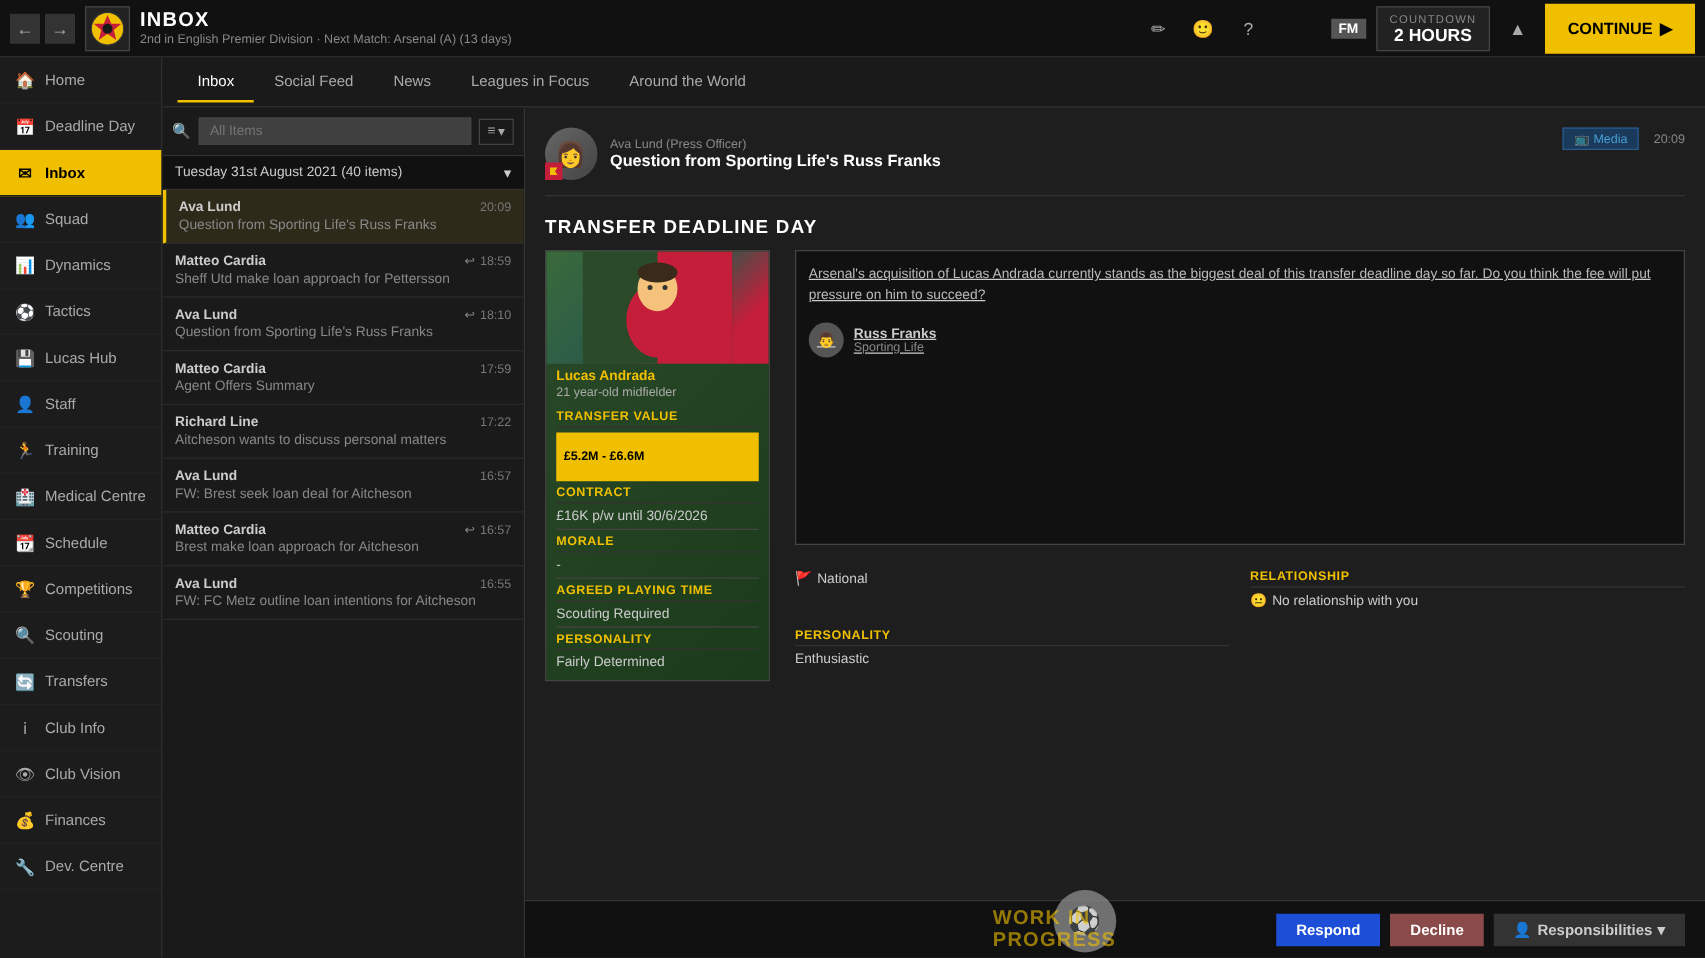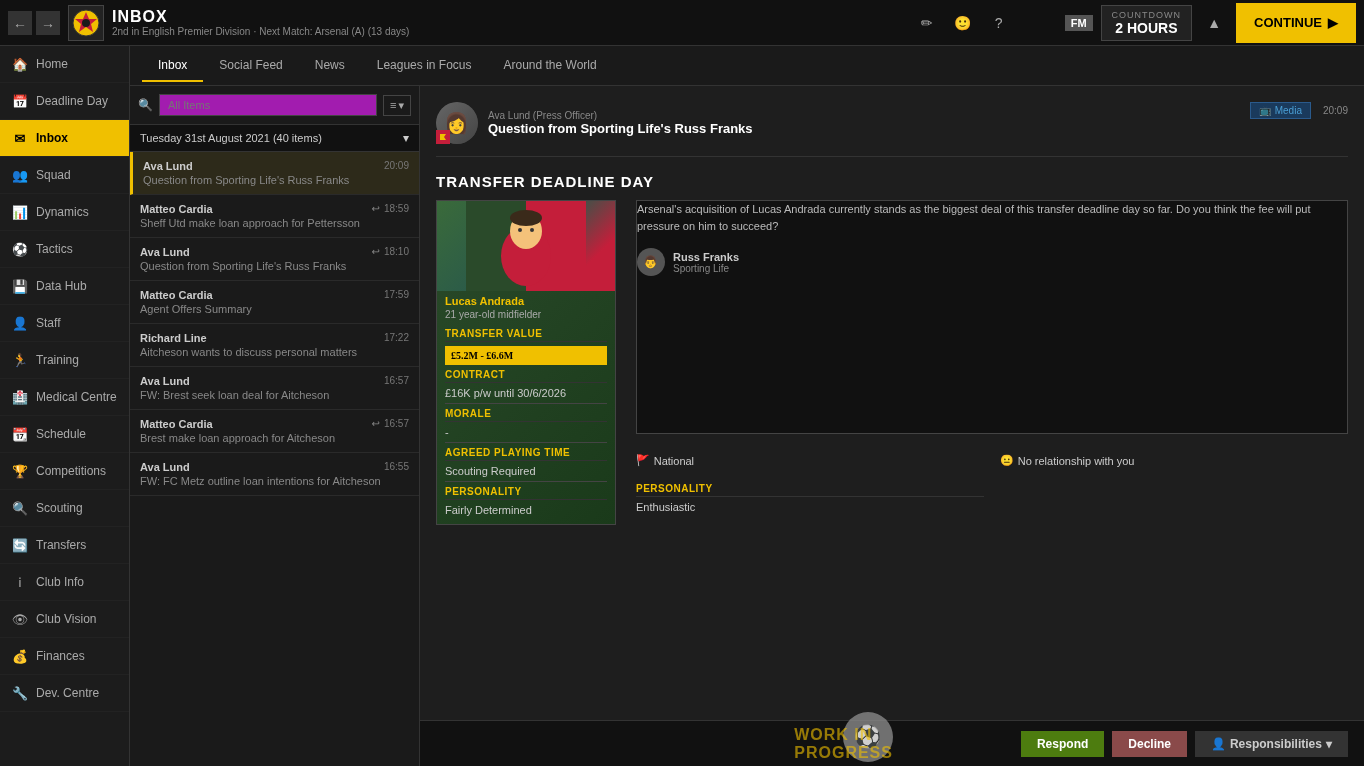--- a/index.html
+++ b/index.html
@@ -36,30 +36,30 @@
     .tab-bar { background: #1a1a1a; border-bottom: 1px solid #333; display: flex; align-items: center; padding: 0 12px; height: 40px; }
     .tab { padding: 8px 16px; cursor: pointer; color: #aaa; font-size: 12px; border-bottom: 2px solid transparent; }
     .tab.active { color: #fff; border-bottom: 2px solid #f0c000; }
 
     
     .content { display: flex; flex: 1; overflow: hidden; }
 
     
     .message-list { width: 290px; background: #1a1a1a; border-right: 1px solid #333; display: flex; flex-direction: column; }
     .search-bar { padding: 8px; border-bottom: 1px solid #333; display: flex; align-items: center; gap: 6px; }
-    .search-input { background: #a21caf; border: 1px solid #444; color: #ccc; padding: 4px 8px; font-size: 11px; width: 100%; }
+    .search-input { background: #404040; border: 1px solid #444; color: #ccc; padding: 4px 8px; font-size: 11px; width: 100%; }
     .search-icon-wrap { color: #888; font-size: 12px; }
     .filter-btn { background: none; border: 1px solid #444; color: #aaa; padding: 3px 6px; cursor: pointer; font-size: 11px; display: flex; align-items: center; gap: 2px; }
     .date-header { background: #111; padding: 6px 10px; display: flex; justify-content: space-between; align-items: center; border-bottom: 1px solid #333; cursor: pointer; }
     .date-header-text { color: #ccc; font-size: 11px; }
     .messages { overflow-y: auto; flex: 1; }
     .message-item { padding: 8px 10px; border-bottom: 1px solid #2a2a2a; cursor: pointer; }
     .message-item.selected { background: #2d2a1a; border-left: 3px solid #f0c000; }
     .message-sender { font-size: 11px; color: #ccc; font-weight: bold; }
-    .message-meta { display: flex; justify-content: space-between; align-items: flex-start; margin-bottom: 2px; }
+    .message-meta { display: flex; justify-content: space-between; align-items: flex-end; margin-bottom: 2px; }
     .message-time { color: #777; font-size: 10px; }
     .message-subject { color: #888; font-size: 11px; }
     .message-icon { color: #888; font-size: 10px; }
 
     
     .message-detail { flex: 1; padding: 16px; overflow-y: auto; }
     .detail-header { display: flex; align-items: flex-start; justify-content: space-between; margin-bottom: 16px; border-bottom: 1px solid #333; padding-bottom: 12px; }
     .sender-info { display: flex; align-items: center; gap: 10px; }
     .sender-avatar { width: 42px; height: 42px; background: #444; border-radius: 50%; display: flex; align-items: center; justify-content: center; font-size: 18px; overflow: hidden; }
     .sender-name-wrap { display: flex; flex-direction: column; }
@@ -69,34 +69,34 @@
     .media-badge { background: #1a3a5c; color: #4a9ed4; padding: 2px 8px; font-size: 10px; border: 1px solid #2a5a8c; }
     .detail-body { color: #bbb; font-size: 12px; margin-bottom: 16px; line-height: 1.5; }
 
     
     .transfer-deadline-title { color: #fff; font-size: 15px; font-weight: bold; letter-spacing: 1px; margin-bottom: 10px; }
     .transfer-deadline-content { display: flex; gap: 20px; }
     .player-card { width: 180px; background: linear-gradient(135deg, #2a4a2a, #1a3a1a); border: 1px solid #444; padding: 0; overflow: hidden; flex-shrink: 0; }
     .player-img { width: 100%; height: 90px; background: linear-gradient(135deg, #3a6a3a 0%, #2a5a4a 50%, #c41e3a 80%); display: flex; align-items: center; justify-content: center; position: relative; }
     .player-name { color: #f0c000; font-size: 11px; font-weight: bold; padding: 4px 8px 2px; }
     .player-desc { color: #aaa; font-size: 10px; padding: 0 8px 8px; }
-    .question-box { flex: 1; background: #111; border: 1px solid #444; display: flex; flex-direction: column; gap: 8px; }
+    .question-box { flex: 1; background: #111; border: 1px solid #444; padding: 10px; display: flex; flex-direction: column; gap: 8px; text-decoration: underline; }
     .question-text { color: #bbb; font-size: 11px; line-height: 1.5; }
     .questioner { display: flex; align-items: center; gap: 8px; margin-top: 6px; }
     .questioner-avatar { width: 28px; height: 28px; background: #555; border-radius: 50%; display: flex; align-items: center; justify-content: center; font-size: 12px; }
     .questioner-name { color: #ccc; font-size: 11px; font-weight: bold; }
     .questioner-org { color: #888; font-size: 10px; }
     .stat-label { color: #f0c000; font-size: 10px; font-weight: bold; letter-spacing: 0.5px; margin-bottom: 4px; border-bottom: 1px solid #333; padding-bottom: 2px; }
     .stat-value { color: #ccc; font-size: 11px; margin-bottom: 4px; }
     .flag-item { display: flex; align-items: center; gap: 4px; color: #ccc; font-size: 11px; }
 
     
     .action-bar { background: #111; border-top: 1px solid #333; padding: 8px 16px; display: flex; justify-content: flex-end; align-items: center; gap: 8px; height: 46px; }
     .action-btn { padding: 6px 16px; border: none; cursor: pointer; font-size: 12px; font-weight: bold; }
-    .respond-btn { background: #4d7c0f; color: #fff; }
+    .respond-btn { background: #1d4ed8; color: #fff; }
     .decline-btn { background: #8a4a4a; color: #fff; }
     .responsibilities-btn { background: #333; color: #ccc; display: flex; align-items: center; gap: 4px; }
 
     .watford-logo { display: flex; align-items: center; justify-content: center; }
     .logo-svg { width: 30px; height: 30px; }
   </style>
 </head>
 <body>
 
 <div class="top-bar">
@@ -155,21 +155,21 @@
     <div class="sidebar-item">
       <span class="sidebar-icon">📊</span>
       <span>Dynamics</span>
     </div>
     <div class="sidebar-item">
       <span class="sidebar-icon">⚽</span>
       <span>Tactics</span>
     </div>
     <div class="sidebar-item">
       <span class="sidebar-icon">💾</span>
-      <span>Data Hub</span>
+      <span>Lucas Hub</span>
     </div>
     <div class="sidebar-item">
       <span class="sidebar-icon">👤</span>
       <span>Staff</span>
     </div>
     <div class="sidebar-item">
       <span class="sidebar-icon">🏃</span>
       <span>Training</span>
     </div>
     <div class="sidebar-item">
@@ -352,21 +352,21 @@
                   <ellipse cx="60" cy="17" rx="16" ry="8" fill="#3a2a1a"></ellipse>
 
                   <circle cx="54" cy="29" r="2" fill="#333"></circle>
                   <circle cx="66" cy="29" r="2" fill="#333"></circle>
                 </svg>
               </div>
               <div class="player-name">Lucas Andrada</div>
               <div class="player-desc">21 year-old midfielder</div>
               <div style="padding: 0 8px 4px;">
                 <div class="stat-label">TRANSFER VALUE</div>
-                <div style="background:#f0c000;color:#000;font-size:10px;font-weight:bold;padding:4px 6px;margin-bottom:4px;font-family:Liberation Serif, serif;">£5.2M - £6.6M</div>
+                <div style="background:#f0c000;color:#000;font-size:10px;font-weight:bold;padding:14px 6px;margin-bottom:4px;">£5.2M - £6.6M</div>
                 <div class="stat-label">CONTRACT</div>
                 <div class="stat-value">£16K p/w until 30/6/2026</div>
                 <div style="border-top:1px solid #444;margin:4px 0;"></div>
                 <div class="stat-label">MORALE</div>
                 <div class="stat-value">-</div>
                 <div style="border-top:1px solid #444;margin:4px 0;"></div>
                 <div class="stat-label">AGREED PLAYING TIME</div>
                 <div class="stat-value">Scouting Required</div>
                 <div style="border-top:1px solid #444;margin:4px 0;"></div>
                 <div class="stat-label">PERSONALITY</div>
@@ -387,20 +387,21 @@
               </div>
 
               <div style="display:grid;grid-template-columns:1fr 1fr;gap:16px;padding:8px 0;">
                 <div>
                   <div class="flag-item">
                     <span>🚩</span>
                     <span>National</span>
                   </div>
                 </div>
                 <div>
+                  <div class="stat-label">RELATIONSHIP</div>
                   <div class="flag-item">
                     <span>😐</span>
                     <span>No relationship with you</span>
                   </div>
                 </div>
                 <div>
                   <div class="stat-label">PERSONALITY</div>
                   <div class="stat-value">Enthusiastic</div>
                 </div>
               </div>

